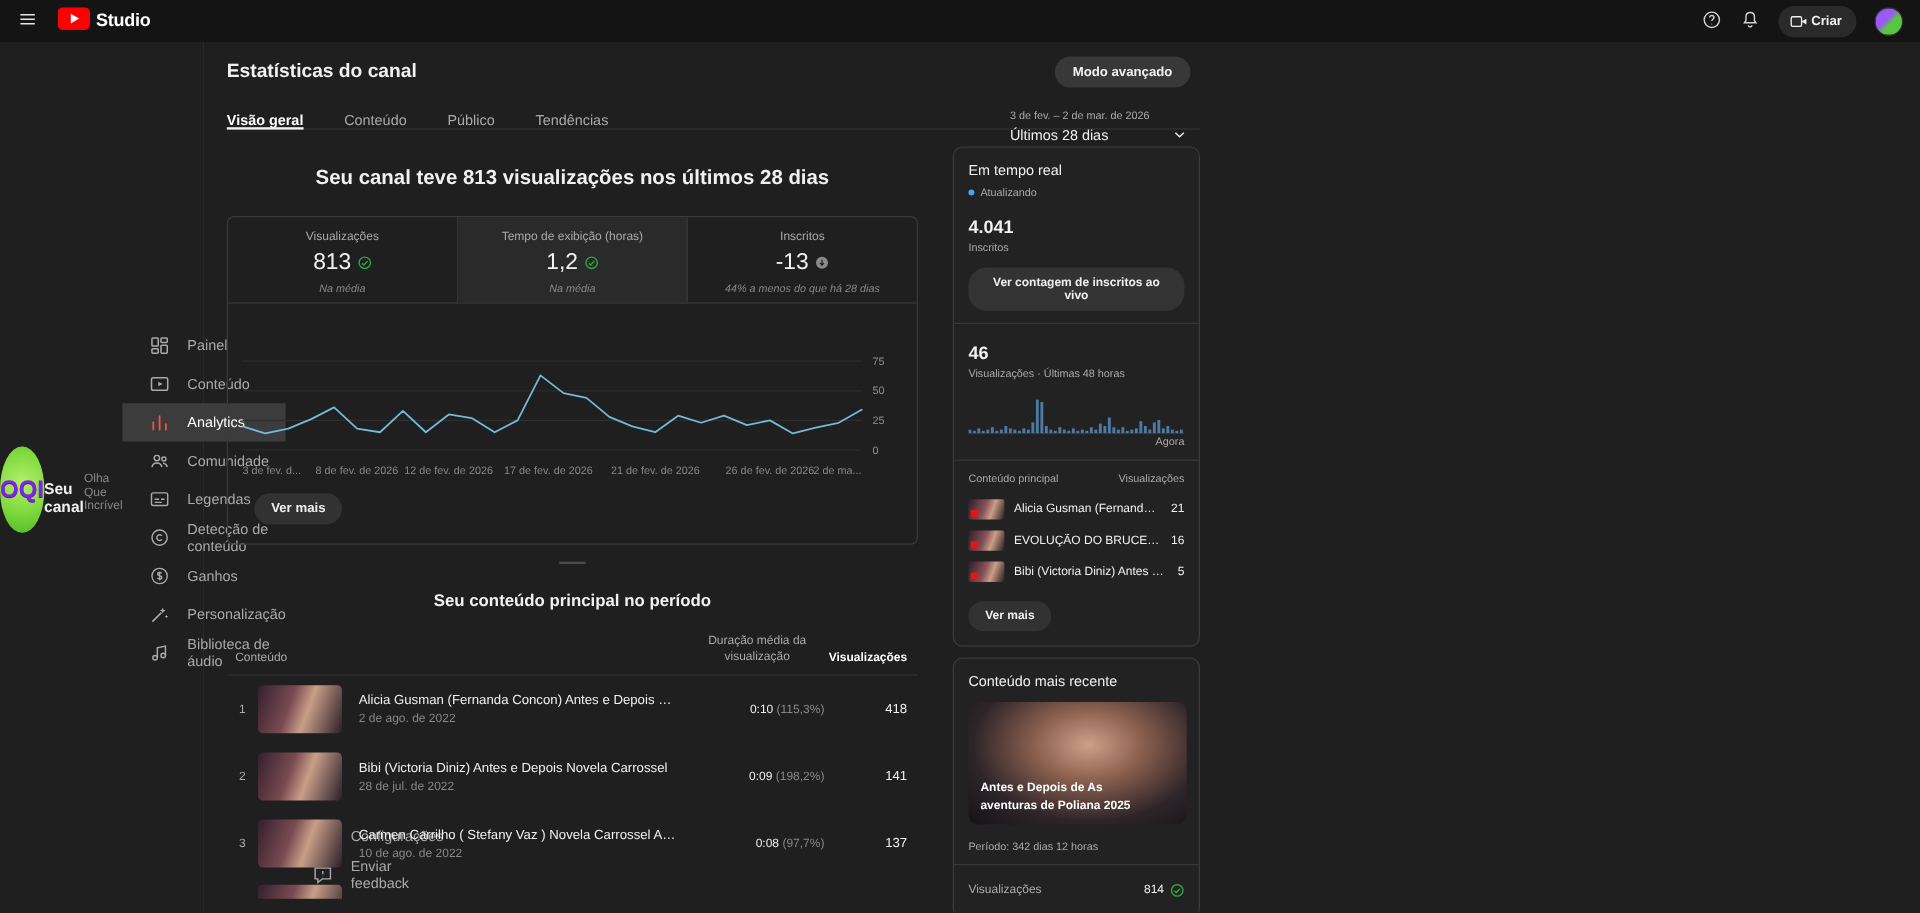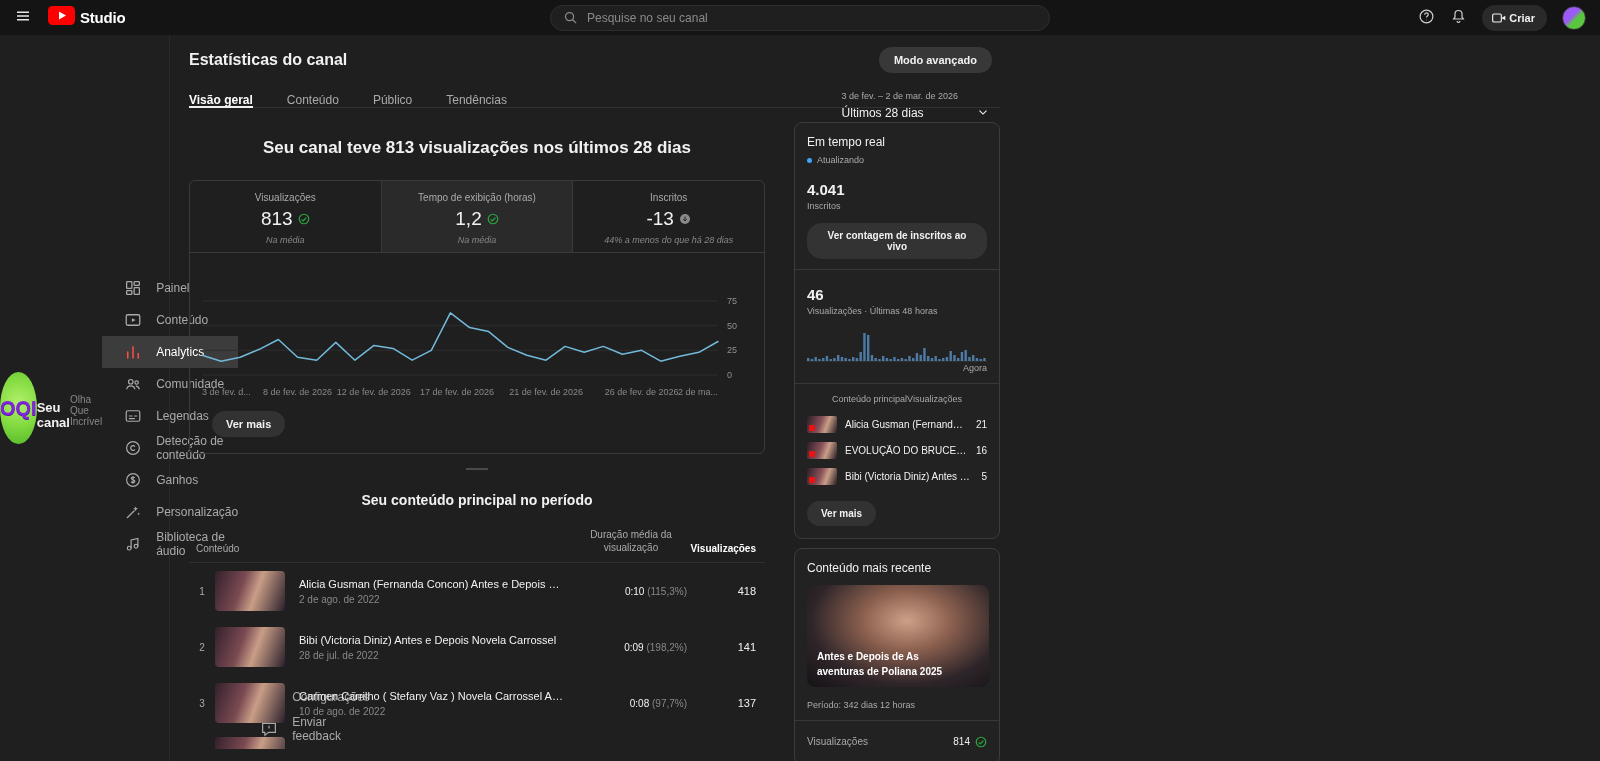--- a/index.html
+++ b/index.html
@@ -133,21 +133,21 @@
   .card + .card { margin-top: 9px; }
   .card-title { font-size: 12px; font-weight: normal; }
   .updating { display: flex; align-items: center; gap: 5px; font-size: 9px; color: #aaa; margin-top: 6px; }
   .blue-dot { width: 5px; height: 5px; border-radius: 50%; background: #3ea6ff; }
   .big-stat { font-size: 15px; font-weight: bold; margin-top: 16px; }
   .big-stat-sub { font-size: 9px; color: #aaa; margin-top: 3px; }
   .live-btn { margin-top: 12px; background: #333; color: #f1f1f1; font-size: 10px; font-weight: bold; padding: 7px 12px; border-radius: 15px; }
   #rt-bars { margin-top: 10px; width: 180px; height: 36px; display: block; }
   .agora { text-align: right; font-size: 9px; color: #aaa; margin-top: 1px; }
   .card-divider { height: 1px; background: #383838; margin: 10px -12px; }
-  .rt-table-header { display: flex; justify-content: center; font-size: 9px; color: #aaa; margin-bottom: 7px; }
+  .rt-table-header { display: flex; justify-content: space-between; font-size: 9px; color: #aaa; margin-bottom: 7px; }
   .rt-row { display: flex; align-items: center; height: 26px; gap: 8px; cursor: pointer; }
   .rt-thumb {
     width: 30px; height: 17px; border-radius: 2px; flex-shrink: 0; position: relative;
     background: linear-gradient(110deg, #2c1d26 0%, #8a525a 45%, #c99e87 65%, #241a22 100%);
   }
   .rt-thumb::after { content: ""; position: absolute; left: 2px; bottom: 2px; width: 6px; height: 6px; background: #e11; border-radius: 1px; }
   .rt-title { flex: 1; min-width: 0; font-size: 10px; color: #f1f1f1; white-space: nowrap; overflow: hidden; text-overflow: ellipsis; }
   .rt-views { font-size: 10px; color: #f1f1f1; }
   .rt-vermais { margin-top: 12px; }
 
@@ -176,29 +176,20 @@
   <div class="logo">
     <span class="yt-icon">
       <svg width="27" height="19" viewBox="0 0 27 19">
           <rect width="27" height="19" rx="4.5" fill="#ff0000"></rect>
           <path d="M11 5.5v8l7-4z" fill="#fff"></path>
         </svg>
     </span>
     <span class="logo-text">Studio</span>
   </div>
 
-  <div class="search">
-    <span style="display:flex">
-      <svg width="15" height="15" viewBox="0 0 24 24" fill="none" stroke="#8a8a8a" stroke-width="2">
-          <circle cx="10.5" cy="10.5" r="6.5"></circle>
-          <path d="M15.5 15.5L21 21"></path>
-        </svg>
-    </span>
-    <input class="search-input" placeholder="Pesquise no seu canal" style="">
-  </div>
 
   <div class="topbar-right">
     <button class="icon-btn" aria-label="help">
       <span>
         <svg width="17" height="17" viewBox="0 0 24 24" fill="none" stroke="#d0d0d0" stroke-width="1.7">
             <circle cx="12" cy="12" r="9"></circle>
             <path d="M9.5 9.4c0-1.5 1.1-2.5 2.5-2.5s2.5 1 2.5 2.4c0 2-2.5 2.1-2.5 4.1"></path>
             <circle cx="12" cy="16.9" r="0.6" fill="#d0d0d0" stroke="none"></circle>
           </svg>
       </span>

